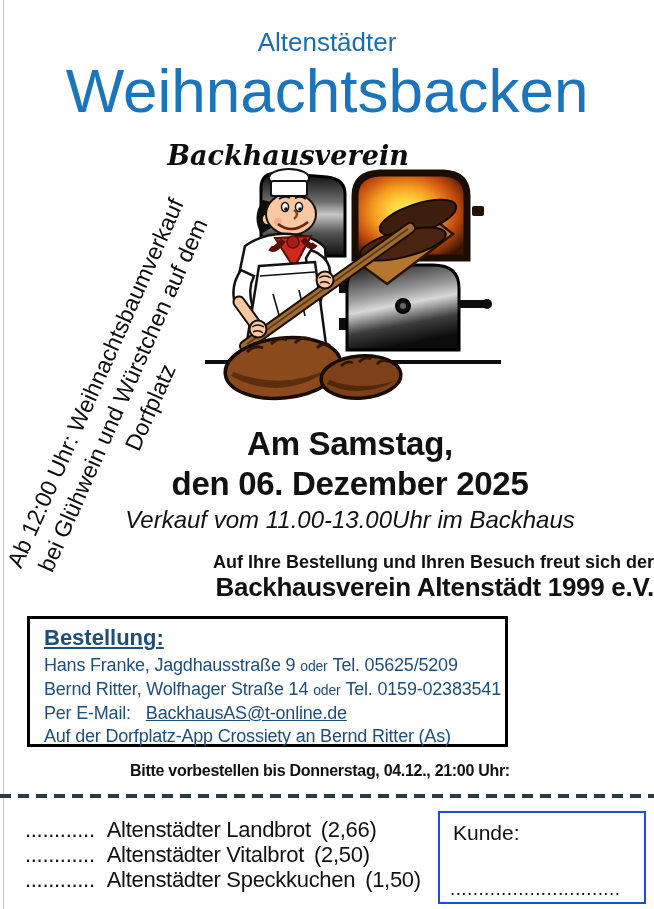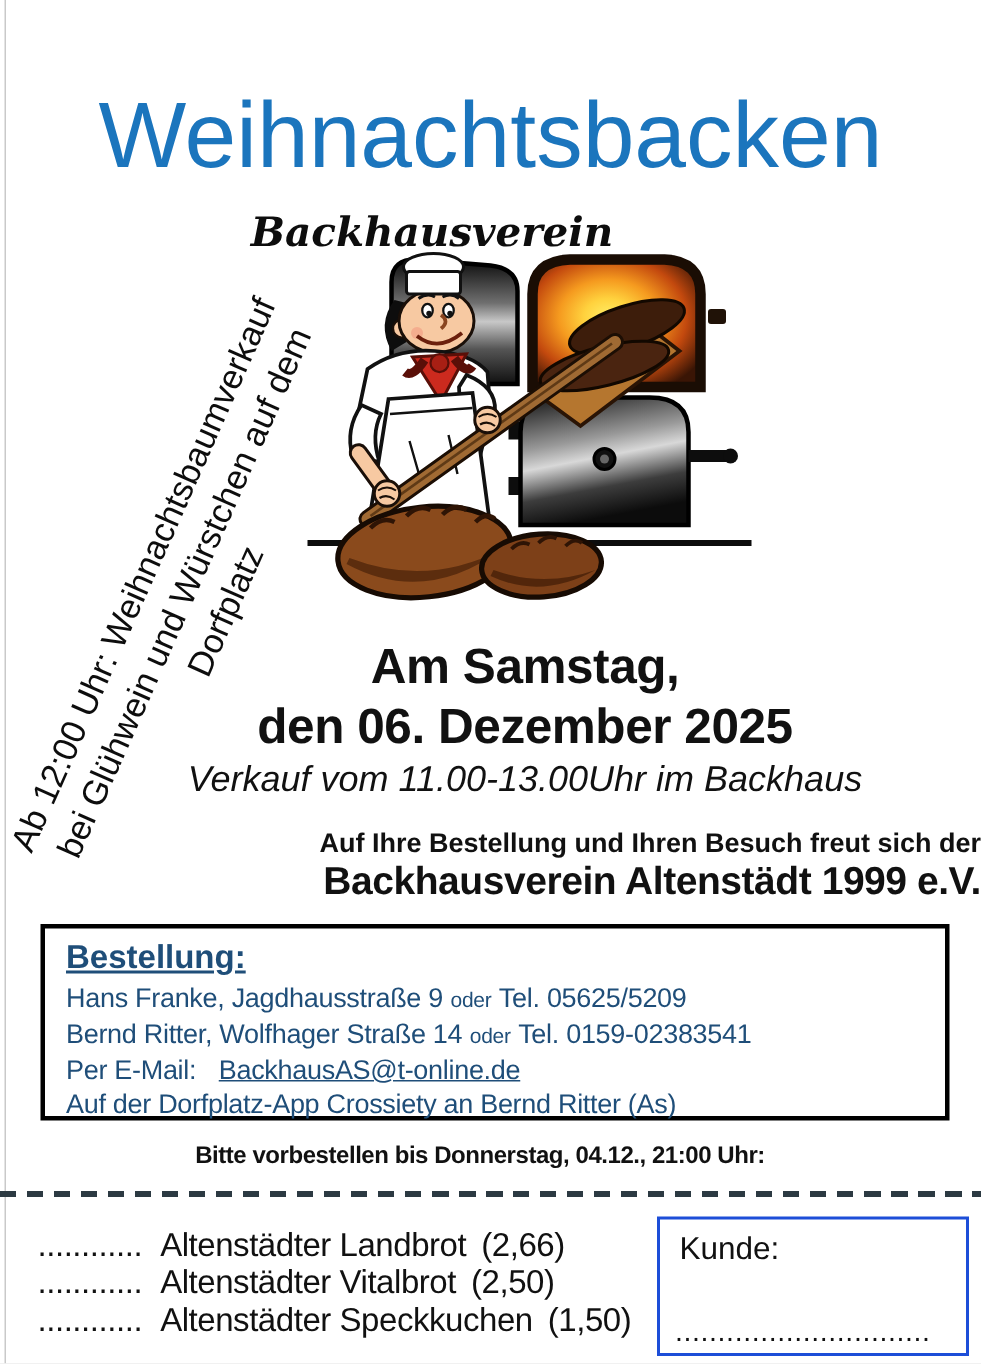--- a/index.html
+++ b/index.html
@@ -28,21 +28,21 @@
   .event{left:46px;top:424px;width:608px;text-align:center;}
   .event .l1,.event .l2{font-size:33px;font-weight:bold;line-height:40px;letter-spacing:-0.3px;}
   .event .l3{font-size:24px;font-style:italic;line-height:32px;}
 
   
   .greeting{left:36px;top:551px;width:618px;text-align:right;}
   .greeting .g1{font-size:18px;font-weight:bold;line-height:22px;}
   .greeting .g2{font-size:26px;font-weight:bold;line-height:29px;letter-spacing:-0.3px;}
 
   
-  .order-box{left:27px;top:616px;width:606px;height:131px;border:3px solid #000;box-sizing:border-box;
+  .order-box{left:27px;top:616px;width:481px;height:131px;border:3px solid #000;box-sizing:border-box;
              padding:5px 8px 0 14px;color:#1f4e79;}
   .order-box .bh{font-size:22px;font-weight:bold;text-decoration:underline;line-height:27px;margin-bottom:3px;}
   .order-box .cl{font-size:18px;line-height:23px;letter-spacing:-0.2px;white-space:nowrap;}
   .order-box .oder{font-size:14px;margin:0 5px;}
   .order-box .mail-link{text-decoration:underline;margin-left:15px;}
 
   
   .deadline{left:0;top:762px;width:640px;text-align:center;font-size:16px;font-weight:bold;letter-spacing:-0.3px;}
   .dashes{left:0;top:794px;width:654px;height:4px;
           background:repeating-linear-gradient(90deg,#2c3a42 0 11px,transparent 11px 18px);}
@@ -57,20 +57,21 @@
   .kunde-box{left:438px;top:811px;width:208px;height:93px;border:2px solid #1d4ed8;box-sizing:border-box;}
   .kunde-label{position:absolute;left:13px;top:8px;font-size:21px;}
   .kunde-dots{position:absolute;left:10px;bottom:2px;font-size:19px;letter-spacing:0.4px;white-space:nowrap;}
 </style>
 </head>
 <body>
 
 <div class="page">
   <div class="abs page-edge"></div>
 
+  <div class="abs kicker">Altenstädter</div>
   <div class="abs subtitle">Backhausverein</div>
   <div class="abs title">Weihnachtsbacken</div>
 
   <div class="abs side-note">
     <div>Ab 12:00 Uhr: Weihnachtsbaumverkauf</div>
     <div>bei Glühwein und Würstchen auf dem Dorfplatz</div>
   </div>
 
   <svg class="abs illu" viewBox="0 0 330 250">
     <defs>

